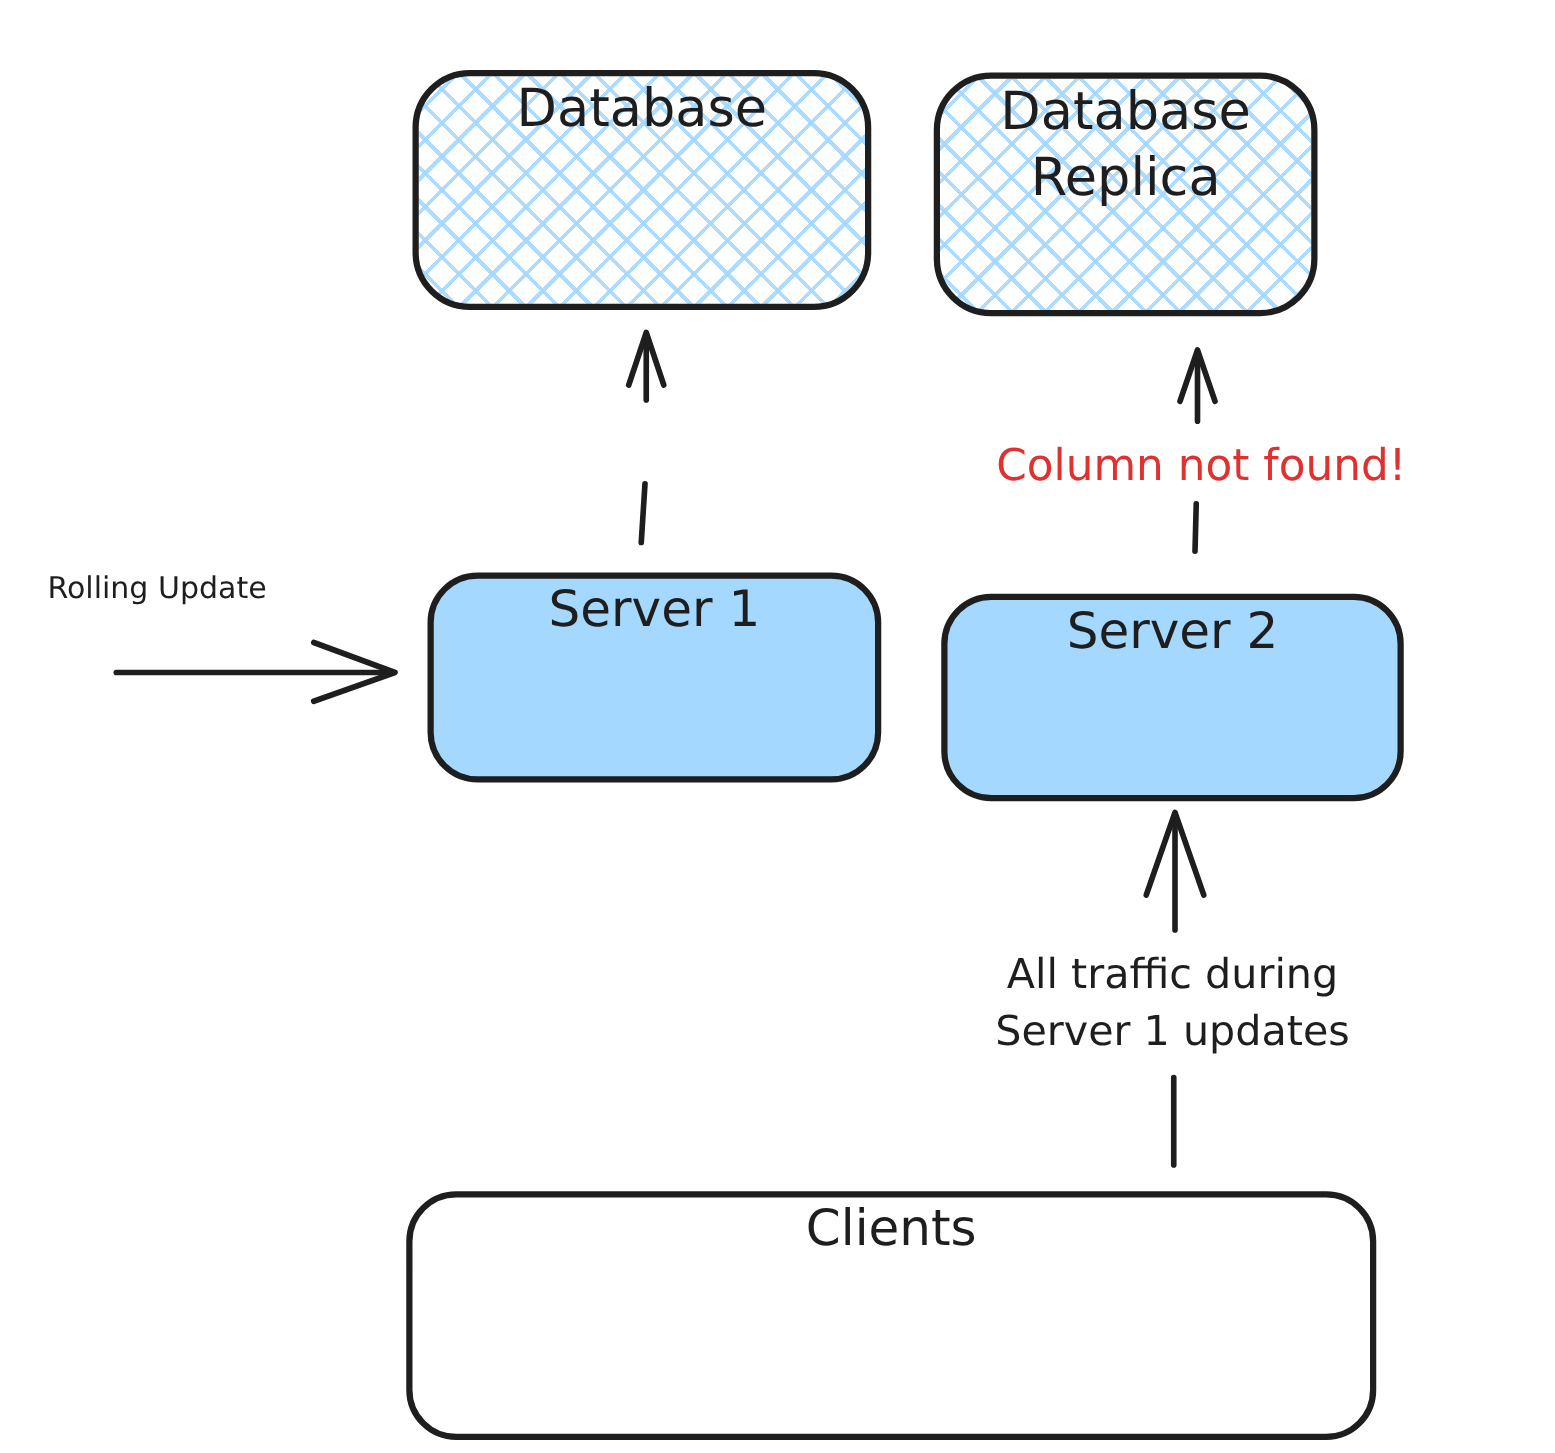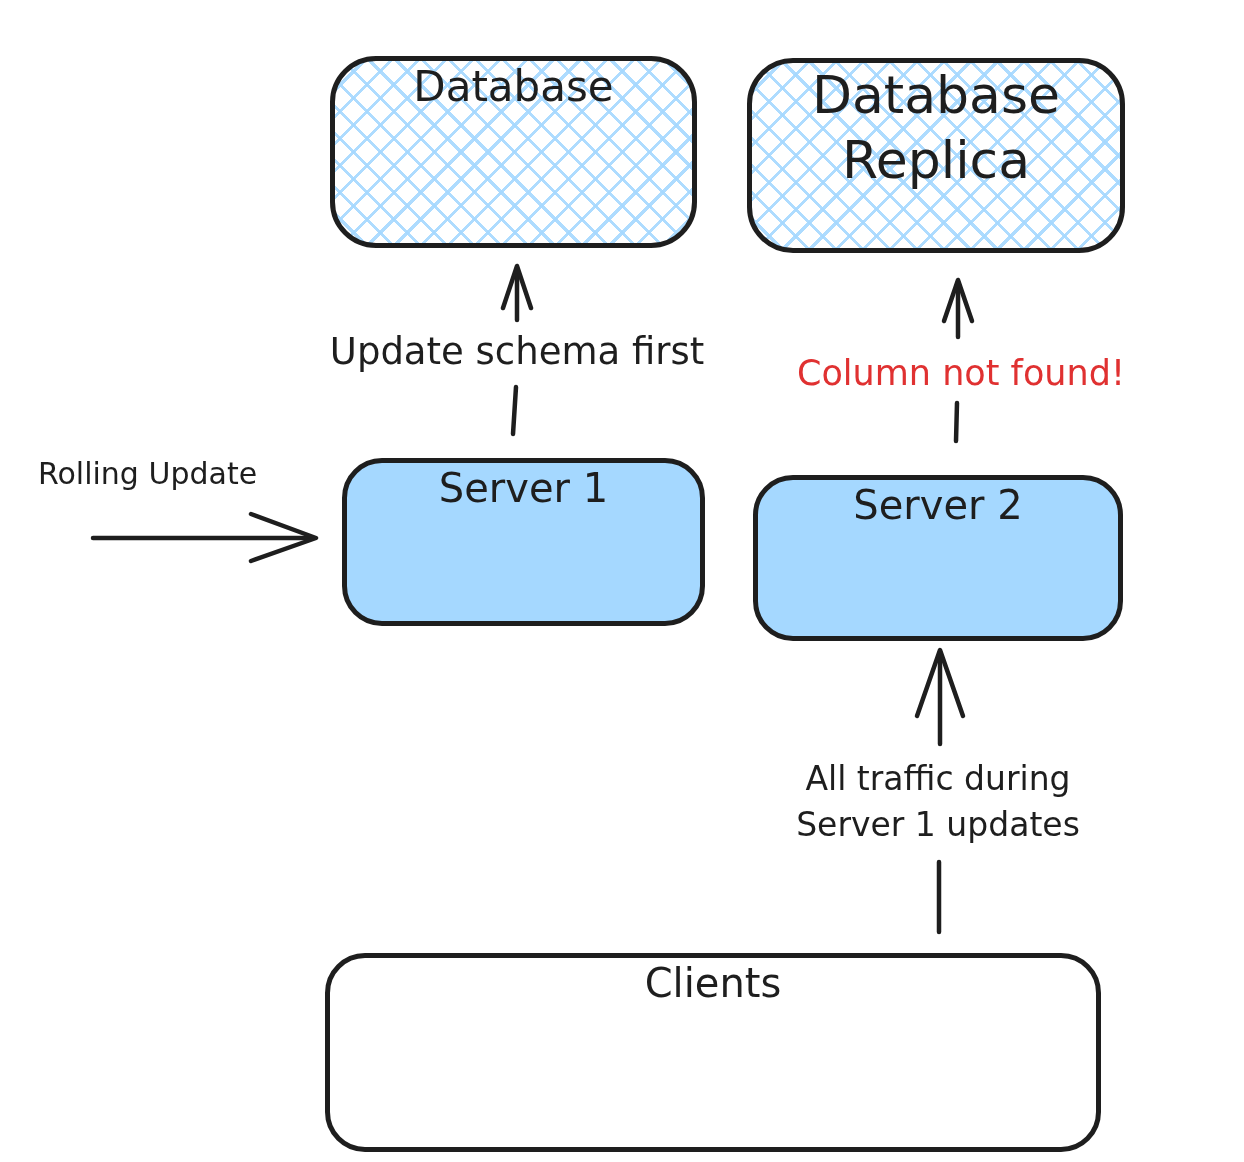--- a/index.html
+++ b/index.html
@@ -31,21 +31,21 @@
   .node.fill{
     border-radius:40px;
     background:#a5d8ff;
   }
   .node.plain{
     border-radius:40px;
     background:#ffffff;
   }
   .node .node-label{padding:0 24px;}
   #db1{left:330px;top:56px;width:367px;height:192px;font-size:42px;}
-  #db2{left:747px;top:58px;width:378px;height:195px;font-size:52px;}
+  #db2{left:747px;top:58px;width:307px;height:195px;font-size:42px;}
   #s1{left:342px;top:458px;width:363px;height:168px;}
   #s2{left:753px;top:457px;width:370px;height:166px;margin-top:18px;}
   #clients{left:325px;top:953px;width:776px;height:199px;}
 
   .edge-label{
     position:absolute;
     white-space:pre-line;
     text-align:center;
     color:#1e1e1e;
   }
@@ -63,21 +63,21 @@
     white-space:nowrap;
   }
   #lbl-all-traffic{
     left:938px;top:756px;
     transform:translateX(-50%);
     font-size:33px;
     line-height:1.38;
   }
   #lbl-rolling-update{
     left:38px;top:456px;
-    font-size:30px;
+    font-size:24px;
     white-space:nowrap;
   }
   svg.arrows{
     position:absolute;left:0;top:0;
     pointer-events:none;
   }
   svg.arrows path{
     stroke:#1e1e1e;
     stroke-width:4.5;
     fill:none;
@@ -129,21 +129,20 @@
   </div>
 
   <div id="s2" class="node fill">
     <span class="node-label">Server 2</span>
   </div>
 
   <div id="clients" class="node plain">
     <span class="node-label">Clients</span>
   </div>
 
-  <div id="lbl-update-schema" class="edge-label">Update schema first</div>
 
   <div id="lbl-column-not-found" class="edge-label">Column not found!</div>
 
   <div id="lbl-all-traffic" class="edge-label">All traffic during
 Server 1 updates</div>
 
   <div id="lbl-rolling-update" class="edge-label">Rolling Update</div>
 
 </div>
 

